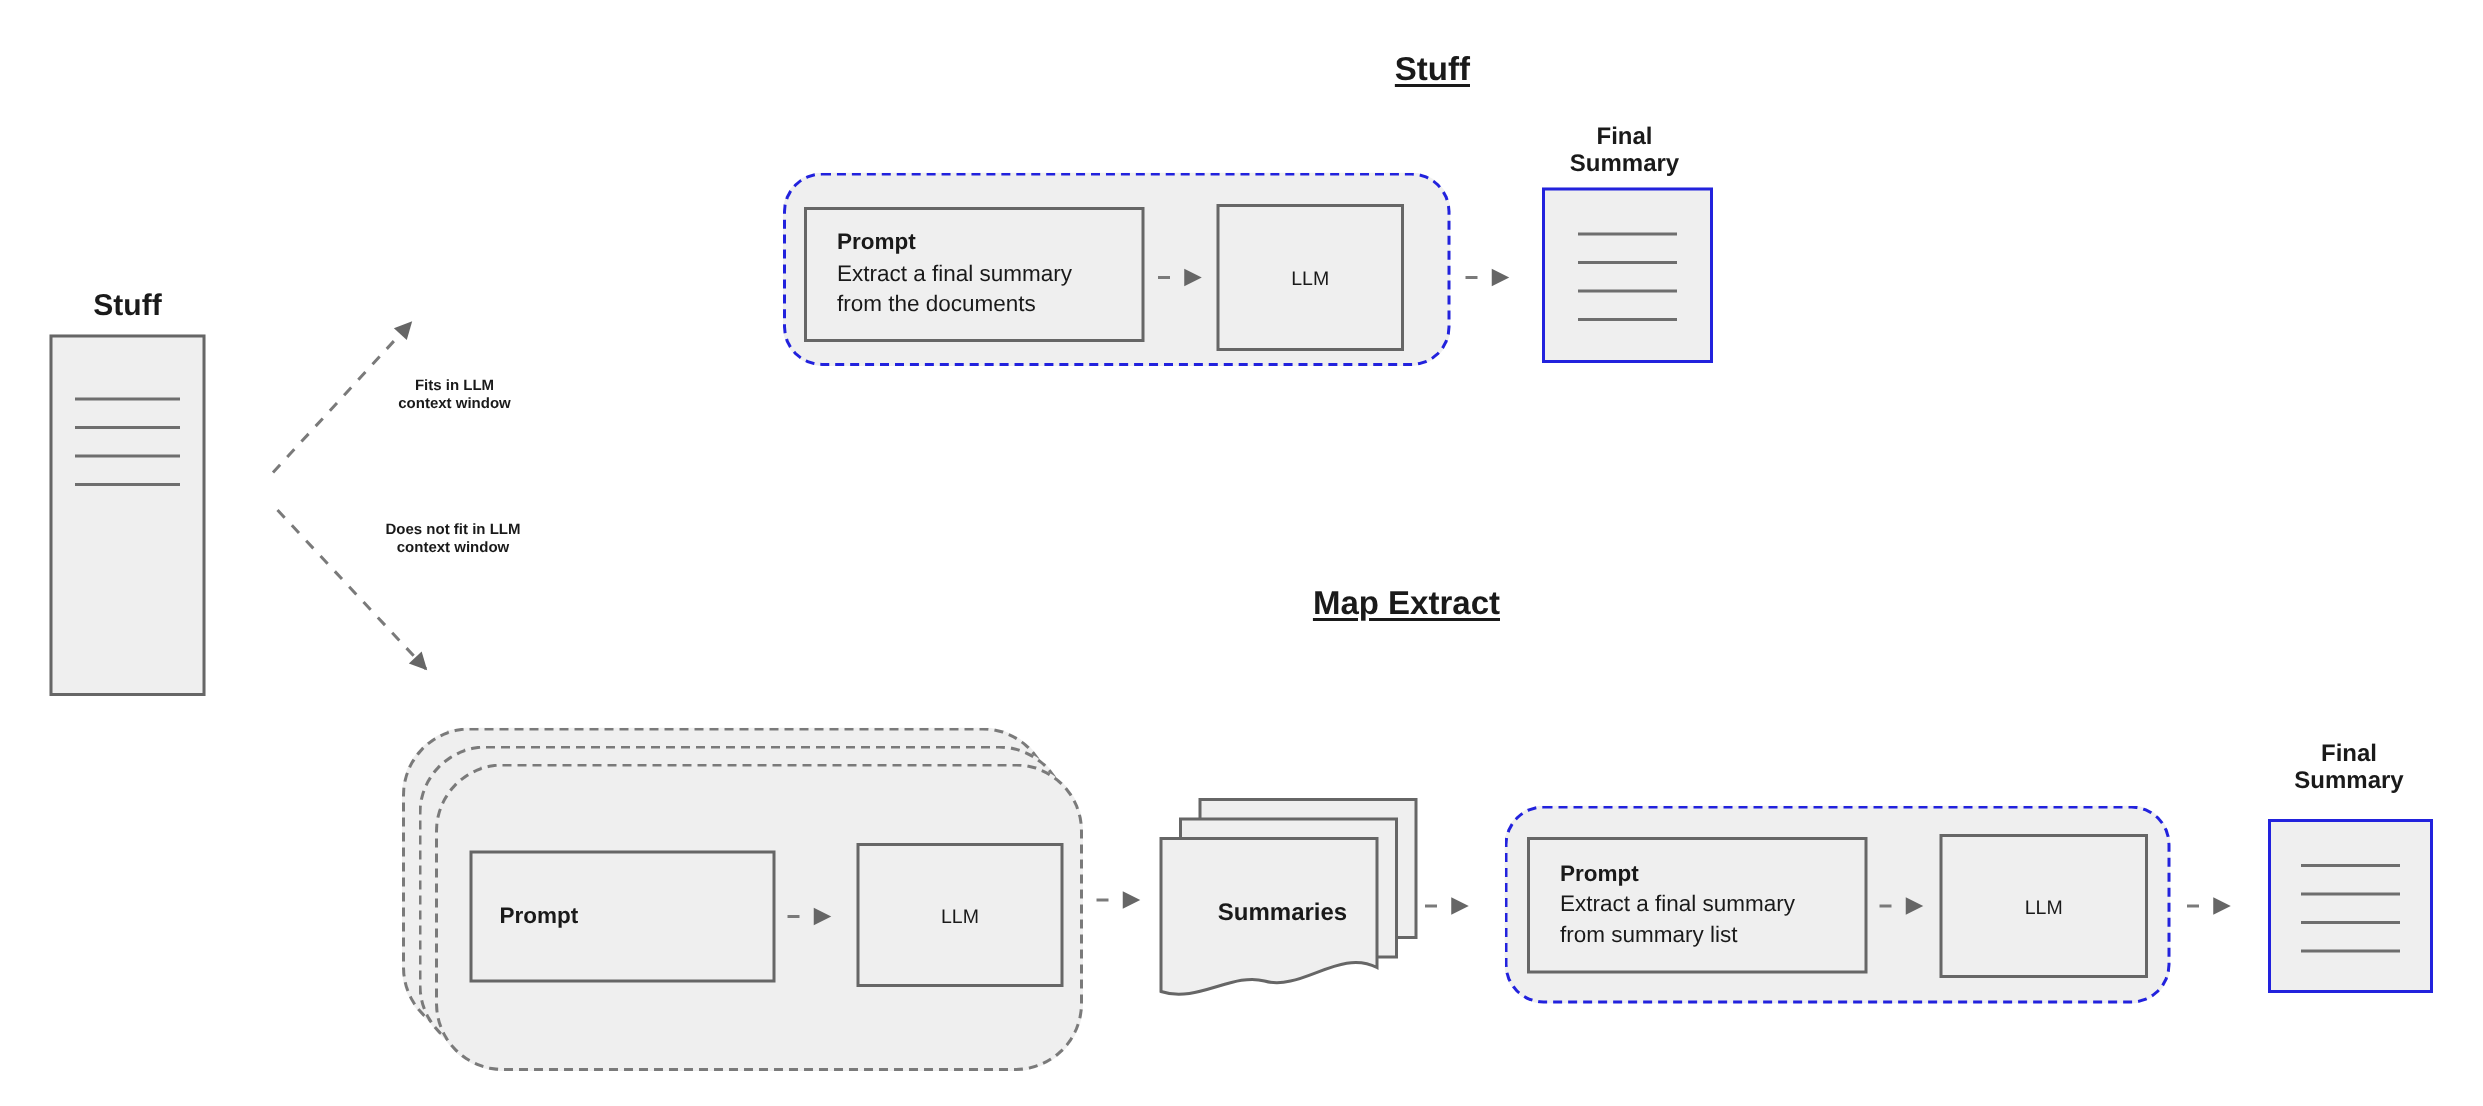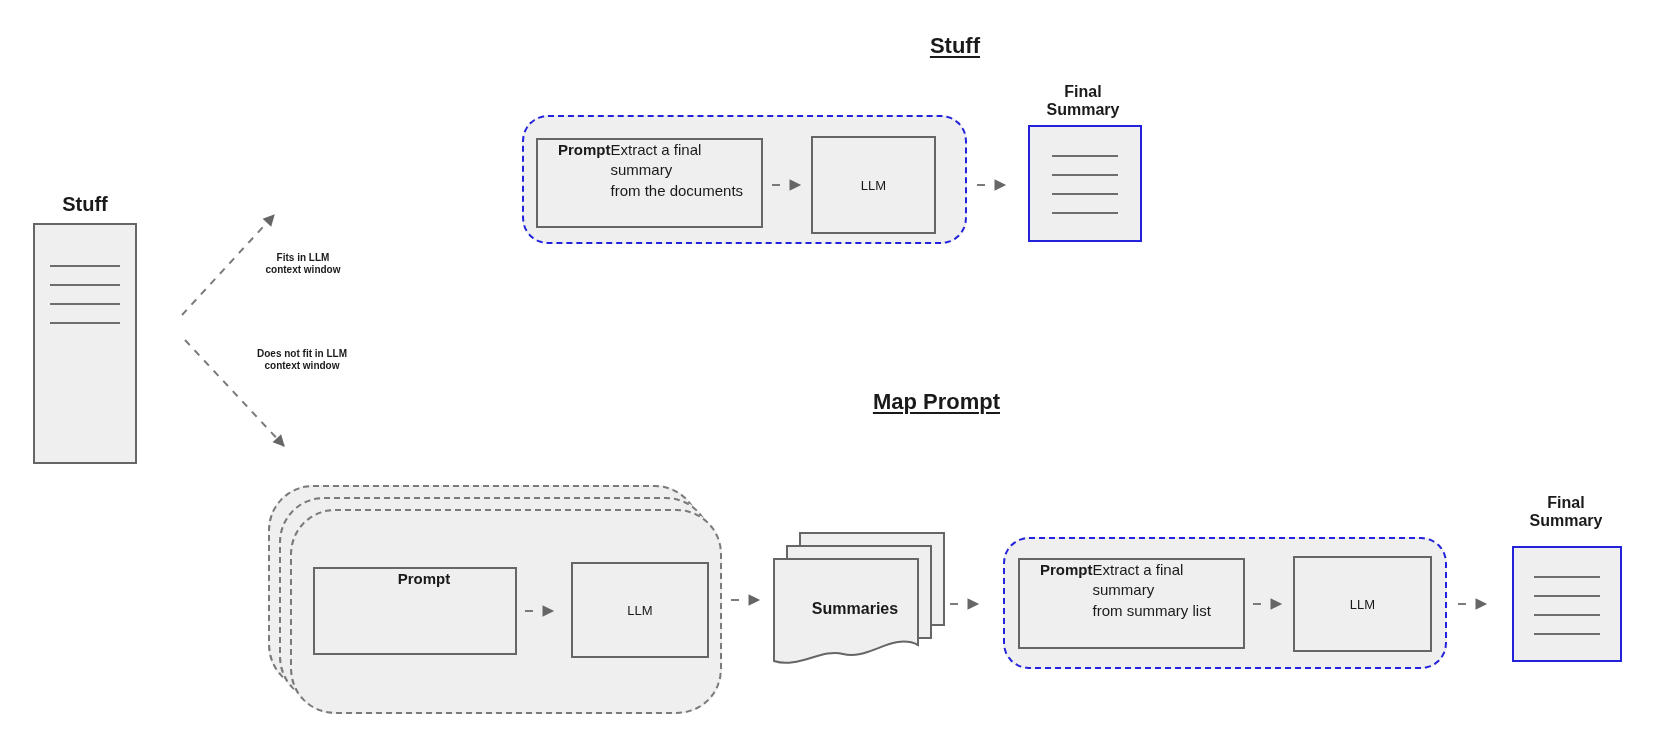--- a/index.html
+++ b/index.html
@@ -63,21 +63,21 @@
     border-radius:45px;
   }
   #stack-back{left:268px;top:485px;width:432px;height:205px;}
   #stack-mid{left:279px;top:497px;width:432px;height:205px;}
   #stack-front{left:290px;top:509px;width:432px;height:205px;}
 
   
   .node-box{
     background:var(--shape-fill);
     border:2px solid var(--border-gray);
-    display:flex;flex-direction:row;justify-content:center;
+    display:flex;flex-direction:column;justify-content:center;
   }
   .prompt-box{font-size:15px;line-height:1.36;}
   #stuff-prompt{left:536px;top:138px;width:227px;height:90px;padding-left:20px;}
   #map-prompt{left:313px;top:567px;width:204px;height:88px;padding-left:18px;}
   #reduce-prompt{left:1018px;top:558px;width:227px;height:91px;padding-left:20px;}
   .llm-box{align-items:center;font-weight:normal;font-size:13px;text-align:right;}
   #stuff-llm{left:811px;top:136px;width:125px;height:98px;}
   #map-llm{left:571px;top:562px;width:138px;height:96px;}
   #reduce-llm{left:1293px;top:556px;width:139px;height:96px;}
 
@@ -108,21 +108,21 @@
     <div class="doc-line"></div>
     <div class="doc-line"></div>
   </div>
 
   <div class="abs center pre branch-label" id="fits-label">Fits in LLM
 context window</div>
   <div class="abs center pre branch-label" id="overflow-label">Does not fit in LLM
 context window</div>
 
   <div class="abs section-title" id="stuff-title">Stuff</div>
-  <div class="abs section-title" id="mapreduce-title">Map Prompt</div>
+  <div class="abs section-title" id="mapreduce-title">Map Extract</div>
 
   <div class="abs blue-container" id="stuff-container"></div>
   <div class="abs node-box prompt-box" id="stuff-prompt">
     <div class="bold">Prompt</div>
     <div class="pre">Extract a final summary
 from the documents</div>
   </div>
   <div class="abs node-box llm-box" id="stuff-llm">
     <div>LLM</div>
   </div>

